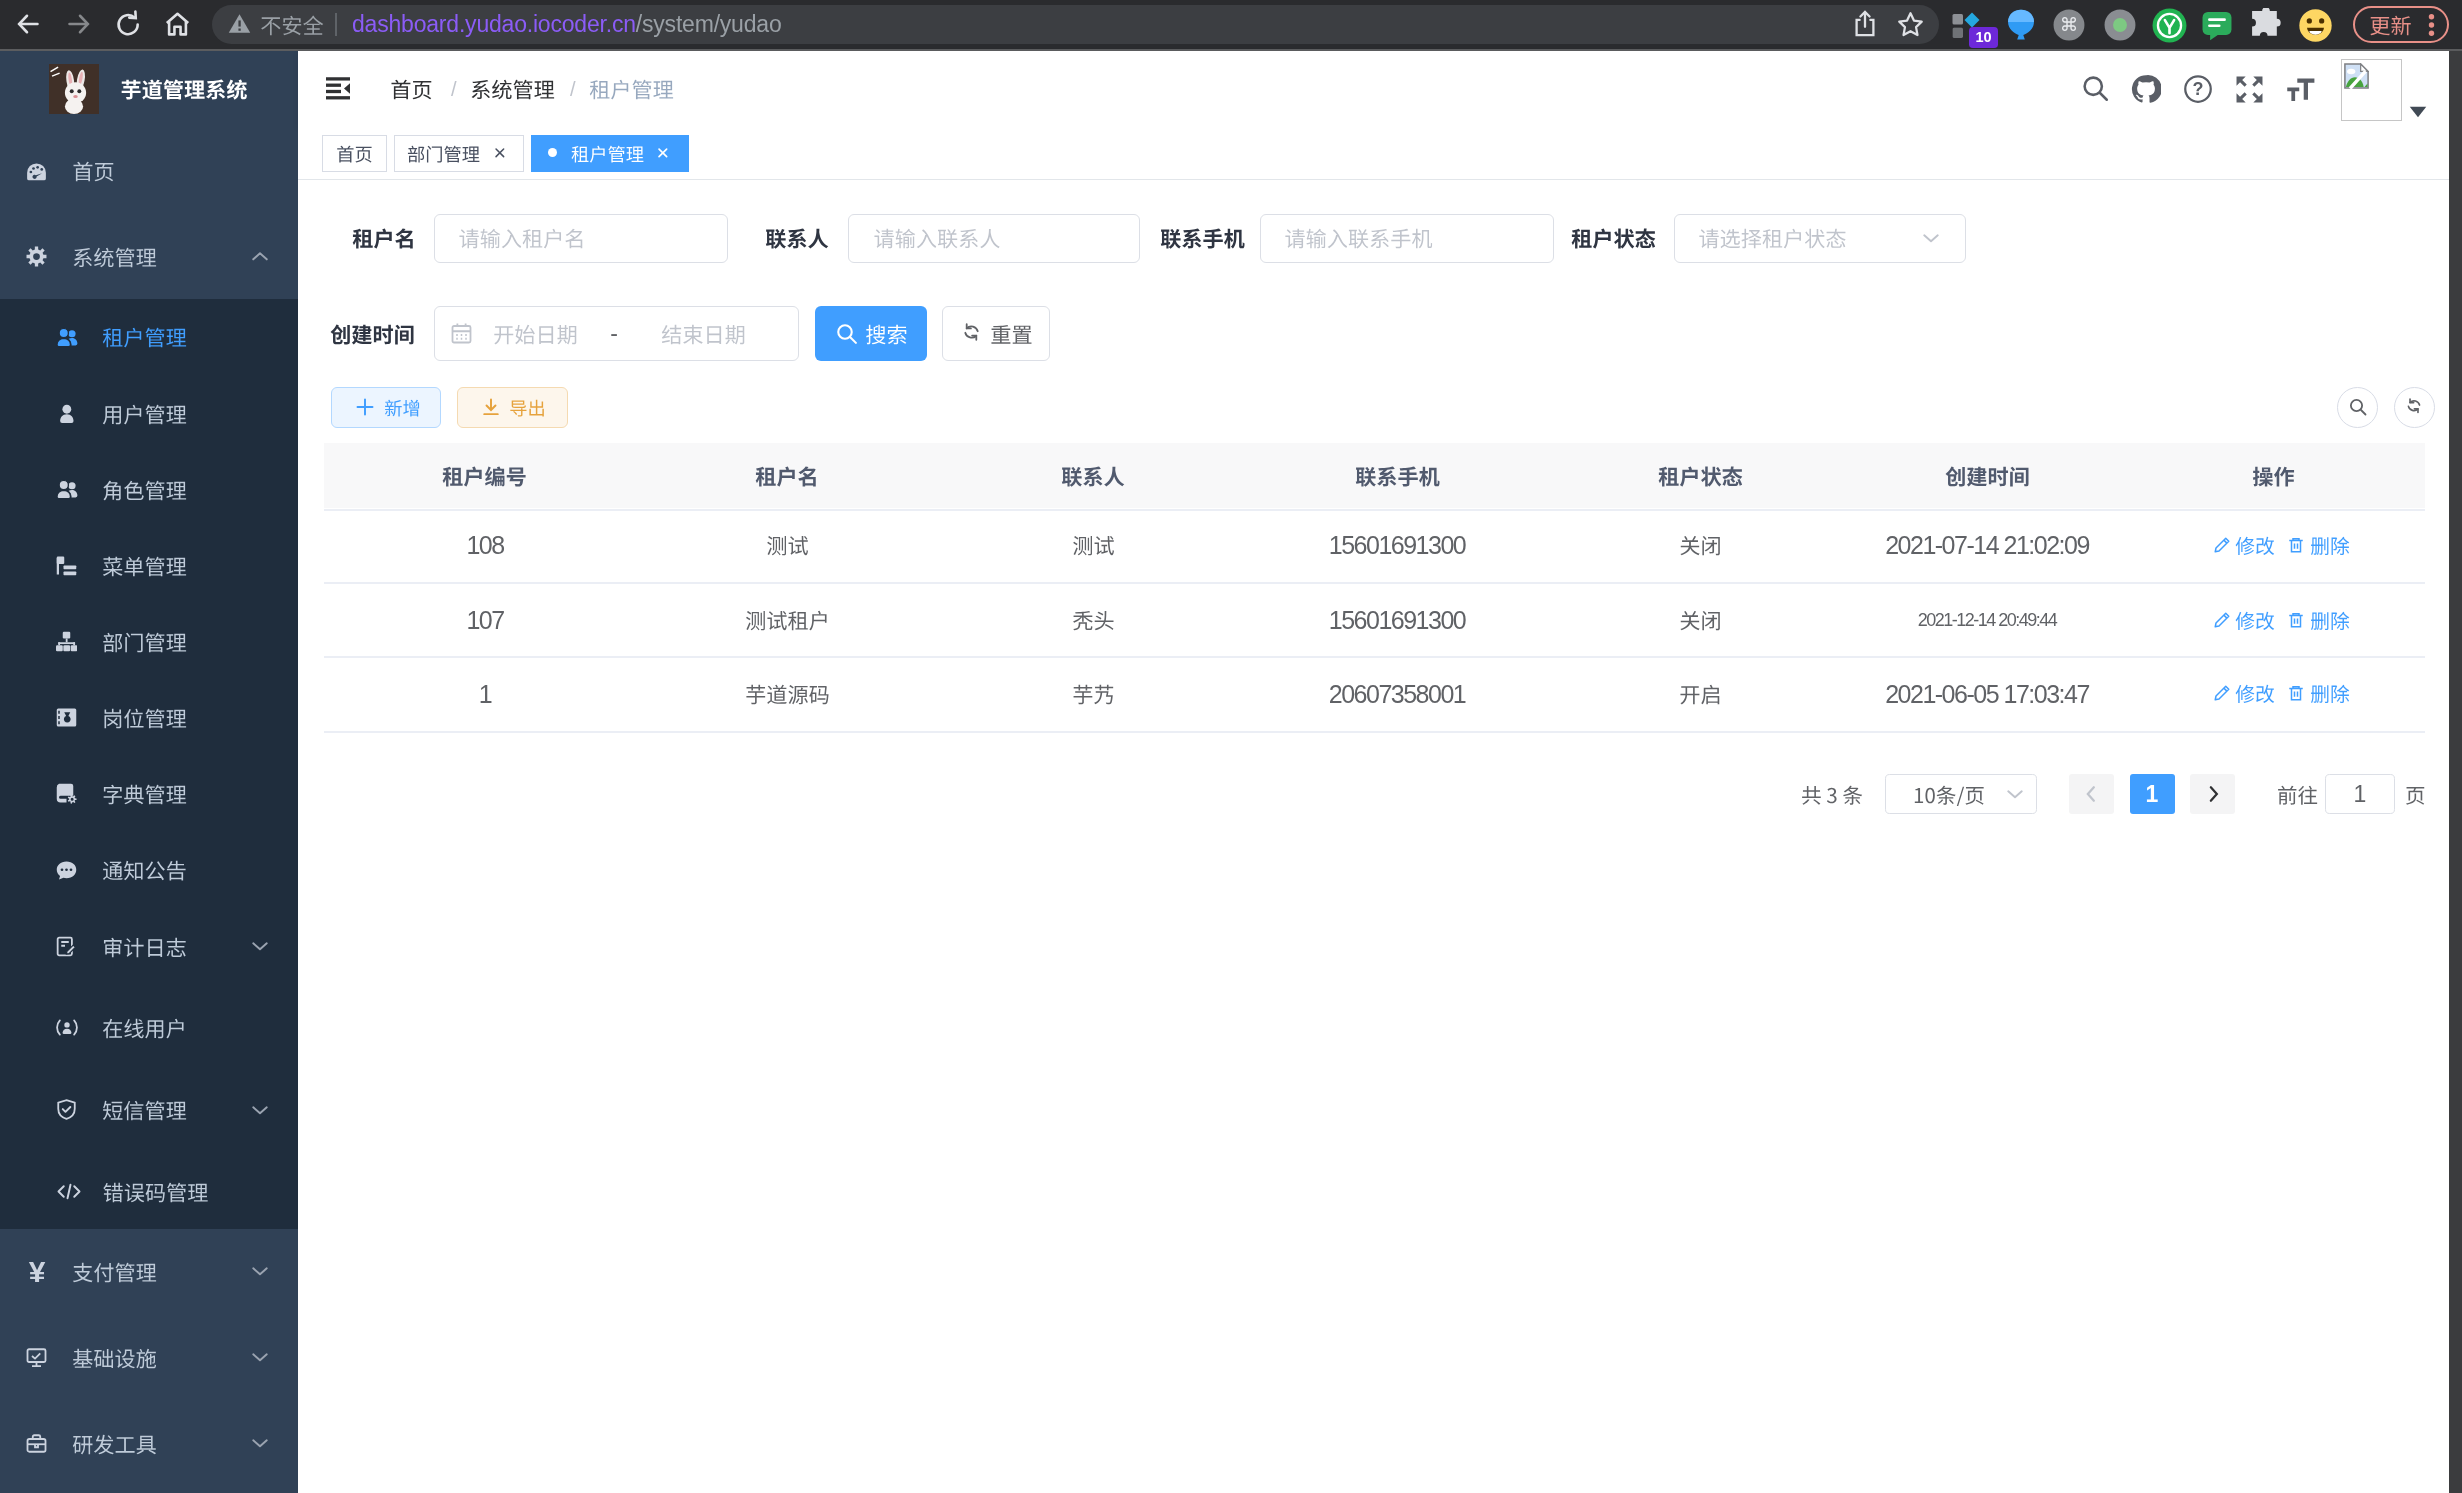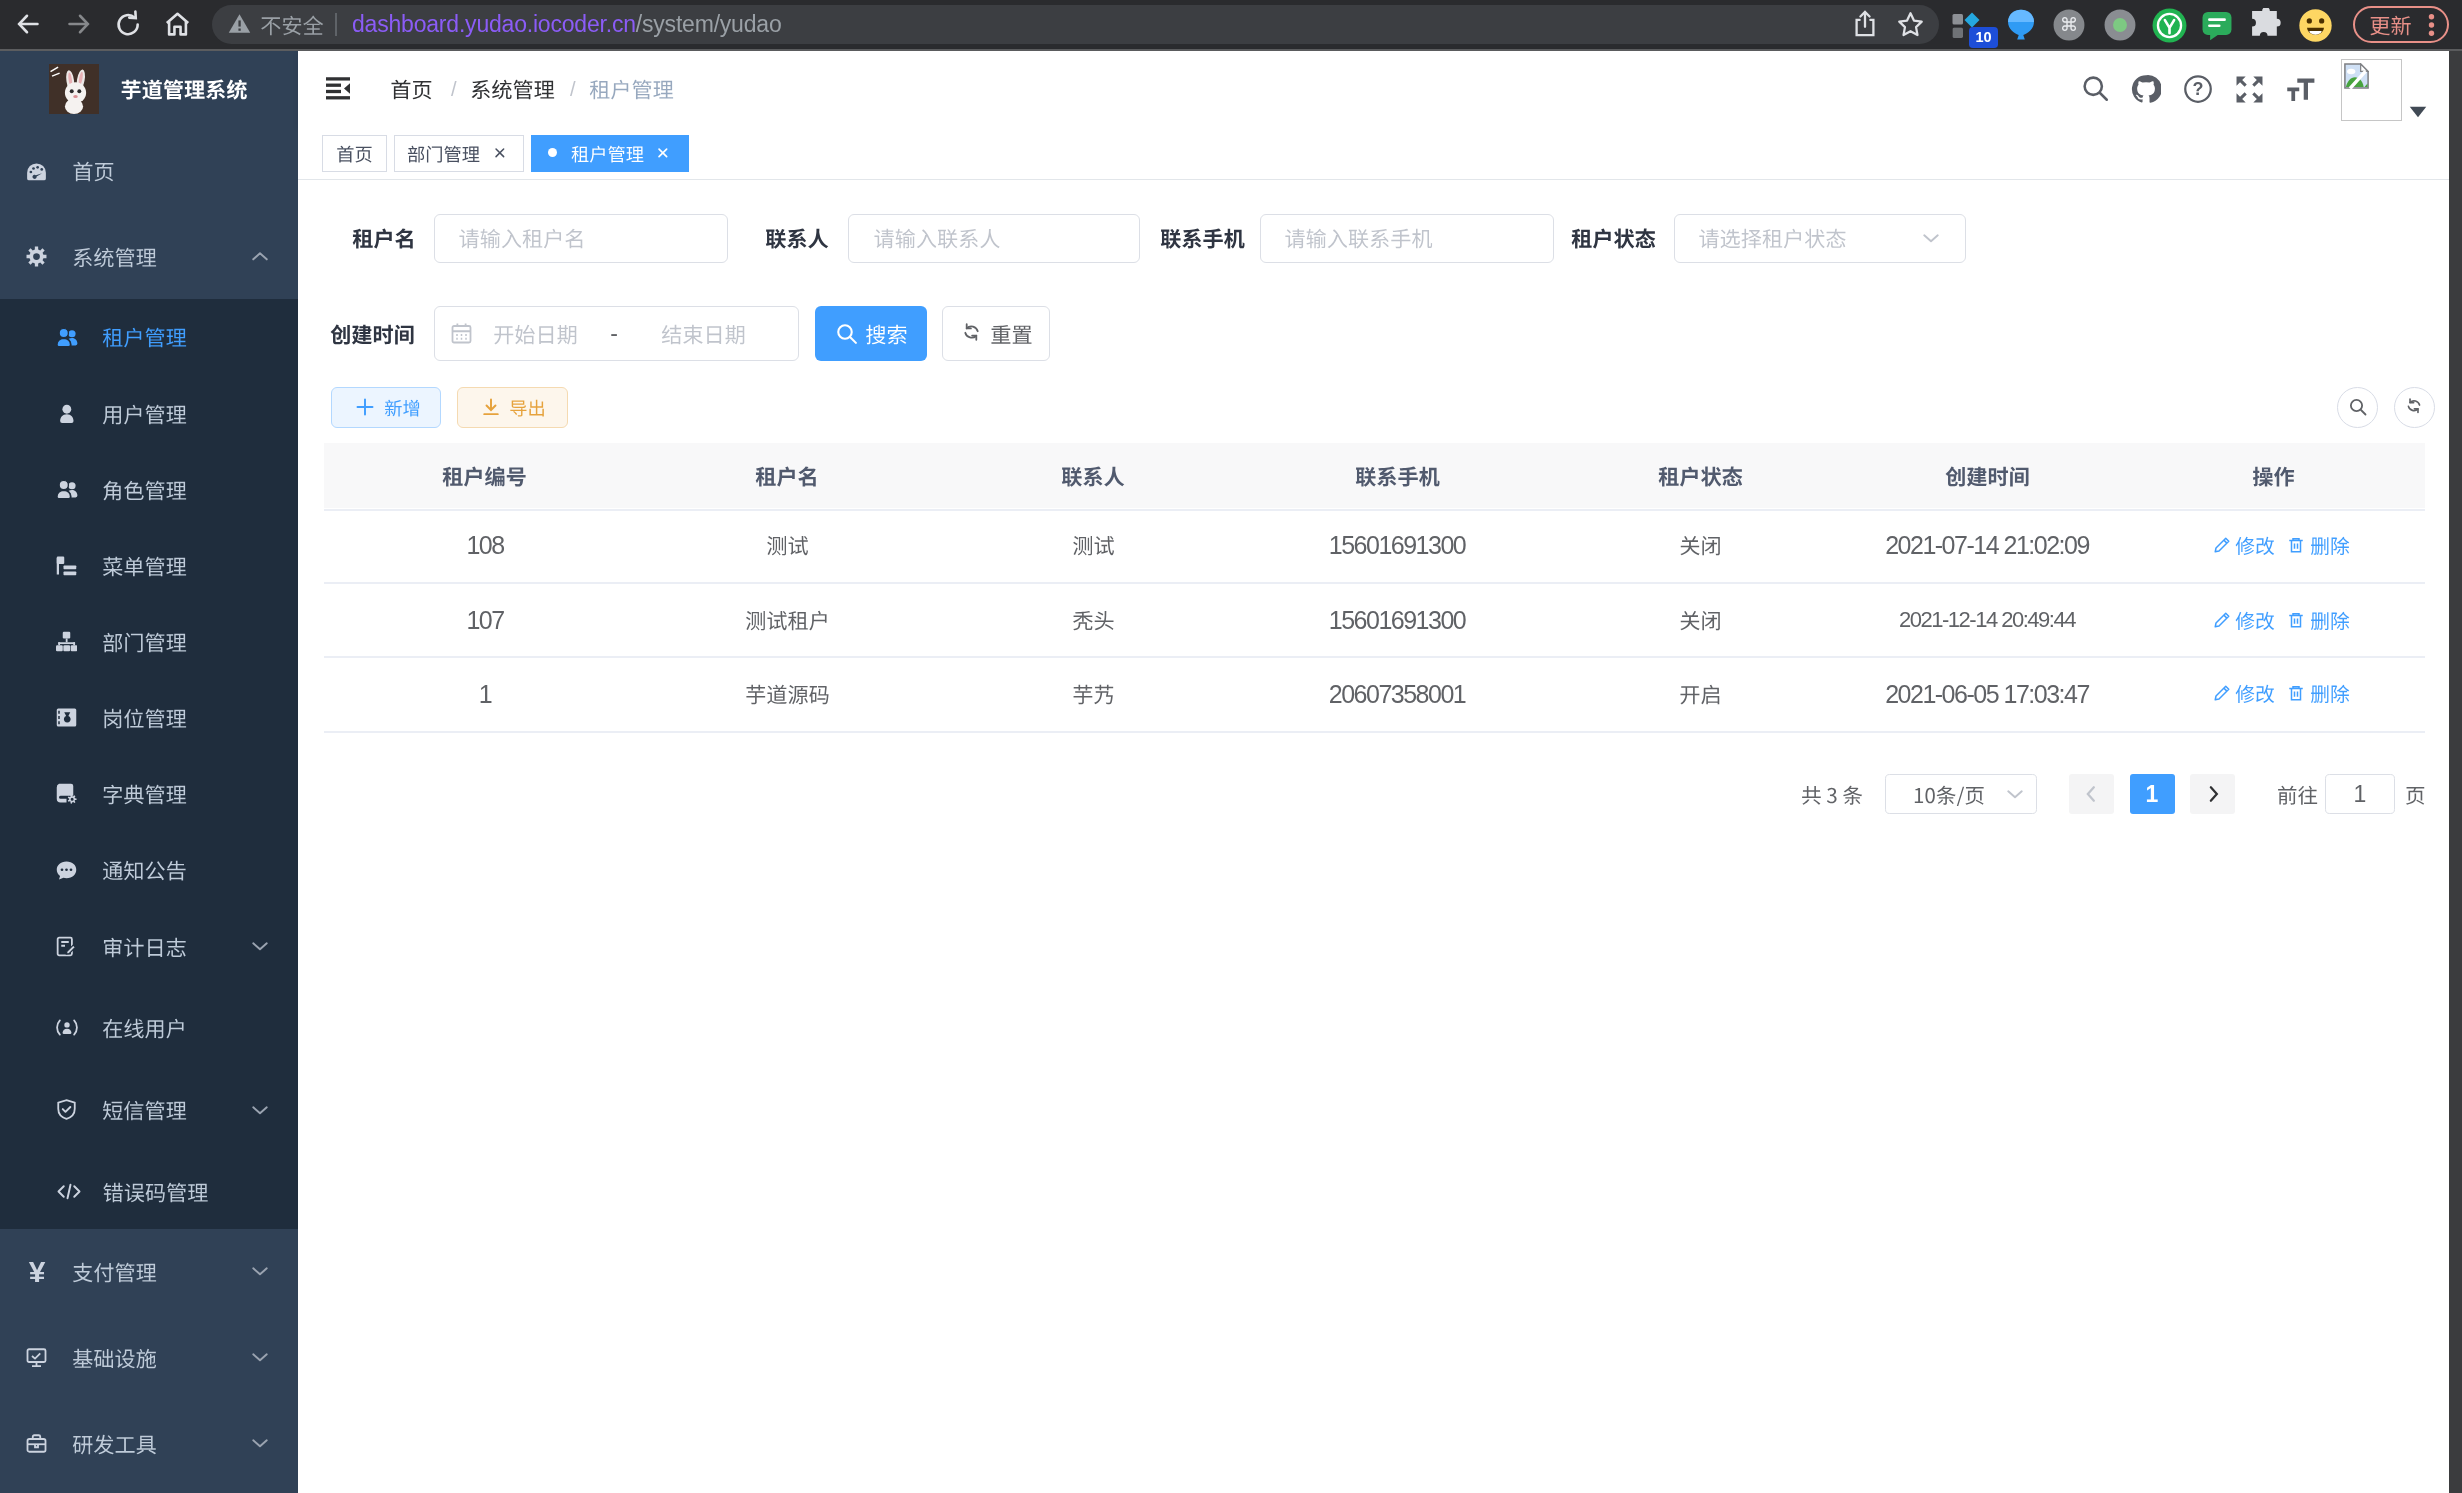--- a/index.html
+++ b/index.html
@@ -59,21 +59,21 @@
       </svg></div>
 <div style="position:absolute;left:1897px;top:10.7px;line-height:0"><svg width="27" height="27" viewBox="0 0 36 36" xmlns="http://www.w3.org/2000/svg">
         <path d="M18 3 L22.6 12.8 L33 14.2 L25.4 21.5 L27.3 32 L18 26.9 L8.7 32 L10.6 21.5 L3 14.2 L13.4 12.8 Z" stroke="#dfe1e5" stroke-width="3" fill="none" stroke-linejoin="round"></path>
       </svg></div>
 <div style="position:absolute;left:1951px;top:10.7px;line-height:0"><svg width="30" height="30" viewBox="0 0 40 40" xmlns="http://www.w3.org/2000/svg">
         <rect x="2" y="4" width="14" height="14" rx="2" fill="#8d9095"></rect>
         <rect x="2" y="22" width="14" height="14" rx="2" fill="#6f7control"></rect>
         <rect x="2" y="22" width="14" height="14" rx="2" fill="#6f7276"></rect>
         <path d="M28 2 L38 12 L28 22 L18 12 Z" fill="#25a8e0"></path>
       </svg></div>
-<div style="position:absolute;left:1969px;top:27px;width:29px;height:20.6px;background:#1d4ed8;border-radius:3.8px;color:#fff;font-family:'Liberation Sans',sans-serif;font-size:14.5px;font-weight:700;text-align:center;line-height:20.6px">10</div>
+<div style="position:absolute;left:1969px;top:27px;width:29px;height:20.6px;background:#6d28d9;border-radius:3.8px;color:#fff;font-family:'Liberation Sans',sans-serif;font-size:14.5px;font-weight:700;text-align:center;line-height:20.6px">10</div>
 <div style="position:absolute;left:2005px;top:8.4px;line-height:0"><svg width="32" height="34" viewBox="0 0 42 44" xmlns="http://www.w3.org/2000/svg">
         <path d="M21 2 C31 2 38 9 38 18 C38 27 30 33 24 35 L26 41 H16 L18 35 C12 33 4 27 4 18 C4 9 11 2 21 2 Z" fill="#2f9bf4"></path>
         <path d="M21 2 C31 2 38 9 38 18 L4 18 C4 9 11 2 21 2 Z" fill="#66b9ff"></path>
       </svg></div>
 <div style="position:absolute;left:2052px;top:8.4px;line-height:0"><svg width="34" height="34" viewBox="0 0 44 44" xmlns="http://www.w3.org/2000/svg">
         <circle cx="22" cy="22" r="20" fill="#85888c"></circle>
         <text x="22" y="30" font-family="Liberation Sans" font-size="24" fill="#e8eaed" text-anchor="middle">⌘</text>
       </svg></div>
 <div style="position:absolute;left:2103px;top:8.4px;line-height:0"><svg width="34" height="34" viewBox="0 0 44 44" xmlns="http://www.w3.org/2000/svg">
         <circle cx="22" cy="22" r="20" fill="#8a8d92"></circle>
@@ -916,21 +916,21 @@
     </div>
 <div style="position:absolute;left:1397px;top:620px;transform:translate(-50%,-50%);font-family:'Liberation Sans',sans-serif;font-size:25px;color:#606266;font-weight:400;white-space:nowrap;letter-spacing:-1.5px">15601691300</div>
 <div style="position:absolute;left:1679px;top:610px">
       <svg width="43" height="22" viewBox="0 0 2000 1040" xmlns="http://www.w3.org/2000/svg" style="display:block">
         <g transform="translate(0 880) scale(1 -1)" fill="#606266">
           <path transform="translate(0 0)" d="M129 627H881V552H129ZM68 374H935V300H68ZM542 350Q577 263 636 193Q695 123 777 74Q859 24 960 -1Q952 -10 942 -22Q931 -35 922 -48Q913 -62 907 -74Q802 -42 719 14Q636 71 575 151Q514 231 474 331ZM711 836 792 809Q771 770 747 729Q723 688 699 650Q674 613 652 584L589 610Q610 640 633 680Q656 719 677 761Q697 802 711 836ZM224 799 287 831Q319 793 349 746Q378 698 392 663L324 626Q316 650 300 680Q284 710 265 741Q245 773 224 799ZM461 600H546V429Q546 380 538 327Q530 273 505 220Q480 166 432 113Q383 60 303 12Q222 -37 102 -79Q98 -70 89 -58Q80 -46 69 -34Q59 -21 48 -13Q163 26 238 69Q313 112 358 159Q403 205 425 252Q447 298 454 344Q461 389 461 430Z"></path>
           <path transform="translate(1000 0)" d="M242 512H781V441H242ZM563 646H641V100Q641 67 631 49Q622 32 598 23Q575 14 535 12Q495 10 435 10Q433 25 425 46Q418 67 410 83Q440 82 467 81Q494 81 514 81Q534 81 542 81Q554 82 558 86Q563 90 563 102ZM89 615H163V-80H89ZM104 793 162 829Q186 808 210 783Q235 757 257 732Q278 706 290 685L228 644Q217 665 196 691Q176 716 152 744Q128 771 104 793ZM355 785H882V715H355ZM839 785H913V15Q913 -16 905 -33Q896 -51 876 -60Q855 -69 821 -72Q787 -74 737 -73Q734 -59 728 -38Q721 -17 713 -3Q748 -4 779 -4Q810 -4 820 -4Q831 -3 835 1Q839 5 839 15ZM541 477 611 454Q553 348 459 258Q366 169 248 105Q243 113 234 122Q224 132 214 142Q205 151 196 157Q273 196 339 247Q406 298 457 357Q509 416 541 477Z"></path>
         </g>
       </svg>
     </div>
-<div style="position:absolute;left:1987px;top:620px;transform:translate(-50%,-50%);font-family:'Liberation Sans',sans-serif;font-size:22px;color:#606266;font-weight:400;white-space:nowrap;letter-spacing:-1.5px">2021-12-14 20:49:44</div>
+<div style="position:absolute;left:1987px;top:620px;transform:translate(-50%,-50%);font-family:'Liberation Sans',sans-serif;font-size:18px;color:#606266;font-weight:400;white-space:nowrap;letter-spacing:-1.5px">2021-12-14 20:49:44</div>
 <div style="position:absolute;left:2213px;top:611px;line-height:0"><svg width="18" height="18" viewBox="0 0 24 24" xmlns="http://www.w3.org/2000/svg">
         <path d="M17 3 L21 7 L8 20 L3 21 L4 16 Z M14.5 5.5 L18.5 9.5" stroke="#409eff" stroke-width="2" fill="none" stroke-linejoin="round"></path>
       </svg></div>
 <div style="position:absolute;left:2235px;top:611px">
       <svg width="40" height="20.6" viewBox="0 0 2000 1040" xmlns="http://www.w3.org/2000/svg" style="display:block">
         <g transform="translate(0 880) scale(1 -1)" fill="#409eff">
           <path transform="translate(0 0)" d="M698 386 755 362Q725 331 682 303Q640 275 592 253Q544 231 496 215Q489 226 477 239Q464 251 454 260Q499 274 545 293Q591 312 631 336Q671 360 698 386ZM794 287 850 263Q812 221 758 187Q703 152 638 126Q574 99 506 80Q500 91 489 106Q478 120 467 130Q531 145 593 168Q655 191 707 221Q760 252 794 287ZM887 179 952 151Q903 92 826 47Q749 3 654 -28Q558 -58 452 -77Q446 -64 435 -47Q424 -29 413 -17Q514 -2 605 24Q696 50 769 89Q843 127 887 179ZM565 841 634 823Q598 734 543 654Q488 573 428 518Q422 524 411 533Q401 541 390 549Q379 558 370 562Q431 613 482 687Q534 760 565 841ZM555 731H871V668H517ZM540 692Q570 635 628 580Q687 524 773 481Q859 438 972 416Q965 409 957 398Q949 387 942 376Q934 365 930 356Q817 382 730 430Q644 477 585 537Q526 596 493 655ZM306 561H370V78H306ZM235 834 305 815Q277 728 238 643Q200 558 154 483Q109 408 59 349Q56 358 49 373Q42 387 35 402Q27 416 20 426Q64 476 104 541Q144 607 178 682Q211 757 235 834ZM153 590 222 659 224 657V-80H153ZM859 731H872L885 734L928 712Q896 634 841 574Q787 514 718 470Q649 427 570 397Q490 368 407 350Q403 362 392 379Q381 397 371 407Q449 421 525 447Q600 473 666 512Q731 550 781 602Q831 654 859 719Z"></path>
           <path transform="translate(1000 0)" d="M561 655H952V585H561ZM596 840 670 827Q651 734 623 647Q595 559 560 483Q525 408 482 350Q476 357 465 367Q455 377 443 388Q432 398 424 404Q466 457 498 526Q531 595 556 676Q580 756 596 840ZM812 614 889 604Q863 431 812 300Q761 170 676 75Q591 -19 461 -84Q457 -74 449 -62Q442 -49 433 -36Q424 -24 416 -16Q539 40 618 126Q697 212 743 333Q790 454 812 614ZM595 591Q621 453 669 334Q716 214 790 125Q864 36 968 -12Q959 -19 949 -30Q939 -42 930 -53Q922 -65 915 -75Q808 -20 732 76Q657 171 608 299Q559 427 529 579ZM88 -32 79 42 114 75 430 188Q431 171 433 150Q436 130 439 117Q352 84 292 61Q233 38 196 22Q159 6 138 -3Q116 -13 106 -19Q95 -26 88 -32ZM88 -32Q86 -21 81 -6Q76 8 70 22Q64 37 58 46Q69 51 79 63Q89 75 89 103V484H165V30Q165 30 157 26Q150 22 138 16Q126 10 115 2Q103 -6 95 -15Q88 -24 88 -32ZM76 770H431V410H107V484H357V696H76Z"></path>
         </g>
       </svg>

